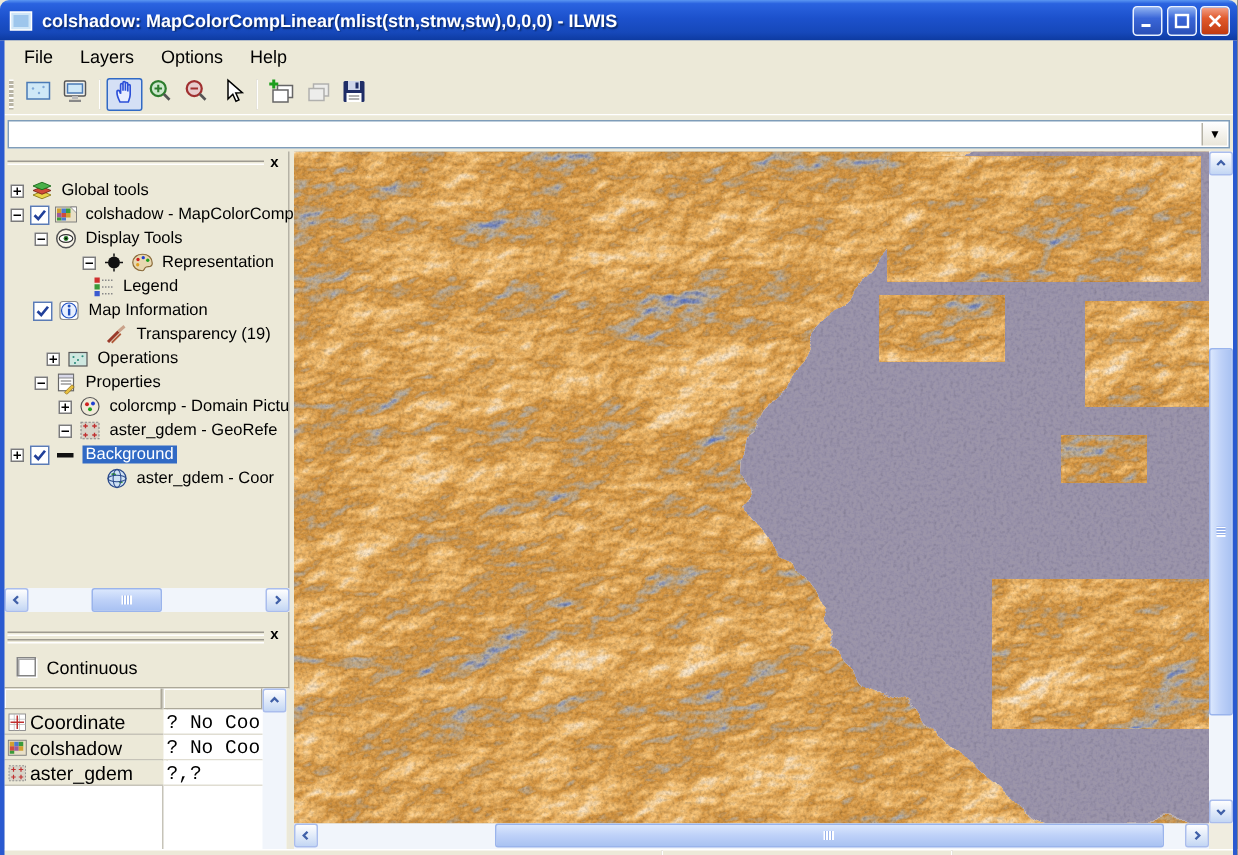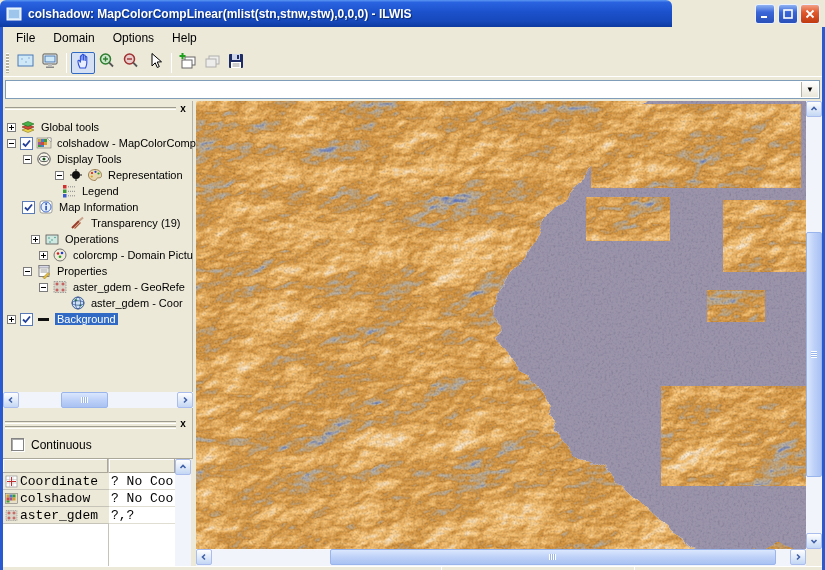--- a/index.html
+++ b/index.html
@@ -1,21 +1,21 @@
 <!DOCTYPE html>
 <html><head>
 <meta charset="utf-8">
 <style>
   html,body{margin:0;padding:0;background:#555;}
   *{box-sizing:border-box;}
   .window{position:relative;width:825px;height:570px;background:#ece9d8;overflow:hidden;
           font-family:"Liberation Sans",sans-serif;font-size:12px;color:#000;}
 
   
-  .titlebar{position:absolute;left:0;top:0;width:672px;height:27px;
+  .titlebar{position:absolute;left:0;top:0;width:825px;height:27px;
     background:linear-gradient(180deg,#5a96f2 0%,#2a63e0 9%,#1c51cc 45%,#1648ba 80%,#0d3aa0 100%);
     border-radius:6px 6px 0 0;display:flex;align-items:center;}
   .titlebar .appicon{width:16px;height:16px;margin:0 6px 0 6px;flex:none;}
   .titlebar .title{color:#fff;font-weight:bold;font-size:12px;text-shadow:1px 1px 1px #0a2a6a;
     white-space:nowrap;overflow:hidden;flex:1;}
   .winbtn{position:absolute;top:4px;width:20px;height:20px;border-radius:3px;border:1px solid #eaf2ff;
     display:flex;align-items:center;justify-content:center;}
   .winbtn.min{left:755px;background:linear-gradient(180deg,#8fb2f2,#3a66d8 40%,#2a50b8);}
   .winbtn.max{left:778px;background:linear-gradient(180deg,#8fb2f2,#3a66d8 40%,#2a50b8);}
   .winbtn.close{left:800px;background:linear-gradient(180deg,#f2a188,#e15a2d 40%,#c03a10);}
@@ -88,21 +88,21 @@
     border:1px solid #848484;box-shadow:inset 1px 1px 0 rgba(64,64,64,.45),1px 1px 0 #fff;}
   .cont-label{position:absolute;left:28px;top:5px;font-size:12px;}
 
   
   .tbl{position:absolute;left:0;top:357px;width:190px;height:108px;background:#fff;border-top:1px solid #aca899;}
   .tbl-colhdr{position:absolute;top:0;height:14px;background:#ece9d8;border-right:1px solid #aca899;
     border-bottom:1px solid #aca899;box-shadow:inset 1px 1px 0 #fff;}
   .tbl-divider{position:absolute;left:105px;top:0;bottom:0;width:1px;background:#c6c3b8;}
   .trow-name{position:absolute;left:0;width:109px;height:17px;background:#ece9d8;
     border-bottom:1px solid #c6c3b8;border-right:1px solid #aca899;display:flex;align-items:center;
-    font-family:Liberation Mono, monospace;font-size:13px;overflow:hidden;white-space:nowrap;}
+    font-family:Liberation Sans, sans-serif;font-size:13px;overflow:hidden;white-space:nowrap;}
   .trow-val{position:absolute;left:106px;width:66px;height:17px;background:#fff;border-bottom:1px solid #e0ddd2;
     display:flex;align-items:center;font-family:"Liberation Mono",monospace;font-size:13px;
     overflow:hidden;white-space:nowrap;padding-left:2px;}
   .trow-name .icn{width:13px;height:13px;margin:0 2px;flex:none;}
   .tbl-vscroll{position:absolute;left:172px;top:0;width:16px;bottom:0;background:#f1f5fb;}
   .tbl-fill{position:absolute;left:188px;top:0;width:2px;bottom:0;background:#ece9d8;}
 
   
   .map{position:absolute;left:196px;top:101px;width:610px;height:448px;overflow:hidden;background:#c2bbae;}
   .map-vscroll{left:806px;top:101px;width:16px;height:448px;}
@@ -139,21 +139,21 @@
           <path d="M2.5 2.5 L9.5 9.5 M9.5 2.5 L2.5 9.5" stroke="#fff" stroke-width="1.8"></path>
         </svg>
     </span>
   </div>
 
   <div class="border-l"></div>
   <div class="border-r"></div>
 
   <div class="menubar" id="menubar">
       <span class="menu-item">File</span>
-      <span class="menu-item">Domain</span>
+      <span class="menu-item">Layers</span>
       <span class="menu-item">Options</span>
       <span class="menu-item">Help</span>
     </div>
 
   <div class="toolbar" id="toolbar">
     <div class="tb-grip"></div>
   <div class="tb-btn">
         <span><svg width="20" height="20" viewBox="0 0 20 20">
             <rect x="2" y="4" width="15" height="11" fill="#cfe8f7" stroke="#4a7ab5"></rect>
             <circle cx="6" cy="8" r="0.8" fill="#7fa8d8"></circle>
@@ -350,81 +350,81 @@
             <svg width="16" height="16" viewBox="0 0 16 16">
               <rect x="2" y="4" width="12" height="9" fill="#cfe8e0" stroke="#555" stroke-width="0.8"></rect>
               <circle cx="5" cy="7" r="0.7" fill="#2a8a7a"></circle>
               <circle cx="8" cy="9" r="0.7" fill="#2a8a7a"></circle>
               <circle cx="11" cy="6.5" r="0.7" fill="#2a8a7a"></circle>
               <circle cx="6" cy="11" r="0.7" fill="#2a8a7a"></circle>
             </svg>
           </span>
           <span class="tlabel">Operations</span>
         </div>
-        <div class="tree-row" style="padding-left: 36px;">
-          <span class="exp plus"></span>
-          <span class="ticon">
-            <svg width="16" height="16" viewBox="0 0 16 16">
-              <circle cx="8" cy="8" r="6" fill="#f0ead8" stroke="#555" stroke-width="0.8"></circle>
-              <circle cx="6" cy="6.5" r="1.3" fill="#d02020"></circle>
-              <circle cx="10" cy="6" r="1.3" fill="#2040d0"></circle>
-              <circle cx="8" cy="9.8" r="1.3" fill="#20a020"></circle>
-            </svg>
-          </span>
-          <span class="tlabel">colorcmp - Domain Pictu</span>
-        </div>
         <div class="tree-row" style="padding-left: 20px;">
           <span class="exp minus"></span>
           <span class="ticon">
             <svg width="16" height="16" viewBox="0 0 16 16">
               <rect x="3" y="2.5" width="10" height="11" fill="#fff" stroke="#666" stroke-width="0.8"></rect>
               <rect x="3" y="2.5" width="10" height="2.5" fill="#d8d8e8" stroke="#666" stroke-width="0.5"></rect>
               <line x1="4.5" y1="7" x2="11.5" y2="7" stroke="#999"></line>
               <line x1="4.5" y1="9" x2="11.5" y2="9" stroke="#999"></line>
               <path d="M7 14.5 L12 9.5 L13.5 11 L8.5 16 Z" fill="#e8c040" stroke="#8a6a1a" stroke-width="0.5"></path>
             </svg>
           </span>
           <span class="tlabel">Properties</span>
         </div>
         <div class="tree-row" style="padding-left: 36px;">
+          <span class="exp plus"></span>
+          <span class="ticon">
+            <svg width="16" height="16" viewBox="0 0 16 16">
+              <circle cx="8" cy="8" r="6" fill="#f0ead8" stroke="#555" stroke-width="0.8"></circle>
+              <circle cx="6" cy="6.5" r="1.3" fill="#d02020"></circle>
+              <circle cx="10" cy="6" r="1.3" fill="#2040d0"></circle>
+              <circle cx="8" cy="9.8" r="1.3" fill="#20a020"></circle>
+            </svg>
+          </span>
+          <span class="tlabel">colorcmp - Domain Pictu</span>
+        </div>
+        <div class="tree-row" style="padding-left: 36px;">
           <span class="exp minus"></span>
           <span class="ticon">
             <svg width="16" height="16" viewBox="0 0 16 16">
               <rect x="2" y="2.5" width="12" height="11" fill="#d8d4c8" stroke="#888" stroke-width="0.7" stroke-dasharray="1.5 1"></rect>
               <path d="M5 3.5 V6.5 M3.5 5 H6.5 M11 3.5 V6.5 M9.5 5 H12.5 M5 9.5 V12.5 M3.5 11 H6.5 M11 9.5 V12.5 M9.5 11 H12.5" stroke="#c03030" stroke-width="0.9"></path>
             </svg>
           </span>
           <span class="tlabel">aster_gdem - GeoRefe</span>
+        </div>
+        <div class="tree-row" style="padding-left: 4px;">
+          <span class="exp plus"></span>
+          <span class="cbx">
+            <svg width="11" height="11" viewBox="0 0 11 11">
+              <polyline points="2,5.5 4.5,8 9,2.5" fill="none" stroke="#21409a" stroke-width="1.8"></polyline>
+            </svg>
+          </span>
+          <span class="ticon">
+            <svg width="16" height="16" viewBox="0 0 16 16">
+              <rect x="2" y="7" width="11" height="3" fill="#111"></rect>
+            </svg>
+          </span>
+          <span class="tlabel sel">Background</span>
         </div>
         <div class="tree-row" style="padding-left: 52px;">
           <span class="exp-spacer"></span>
           <span class="ticon">
             <svg width="16" height="16" viewBox="0 0 16 16">
               <circle cx="8" cy="8" r="6" fill="#cfe2f5" stroke="#2a4a8a" stroke-width="0.9"></circle>
               <path d="M4 5 C5 4 7 4 7.5 5.5 C6.5 6.5 5 6.5 4 5 Z" fill="#3a9a3a"></path>
               <path d="M9 10 C10 9.5 11.5 9.5 12 10.5 C11 11.5 9.5 11.5 9 10 Z" fill="#3a9a3a"></path>
               <ellipse cx="8" cy="8" rx="2.6" ry="6" fill="none" stroke="#2a4a8a" stroke-width="0.7"></ellipse>
               <ellipse cx="8" cy="8" rx="6" ry="2.2" fill="none" stroke="#2a4a8a" stroke-width="0.7"></ellipse>
             </svg>
           </span>
           <span class="tlabel">aster_gdem - Coor</span>
-        </div>
-        <div class="tree-row" style="padding-left: 4px;">
-          <span class="exp plus"></span>
-          <span class="cbx">
-            <svg width="11" height="11" viewBox="0 0 11 11">
-              <polyline points="2,5.5 4.5,8 9,2.5" fill="none" stroke="#21409a" stroke-width="1.8"></polyline>
-            </svg>
-          </span>
-          <span class="ticon">
-            <svg width="16" height="16" viewBox="0 0 16 16">
-              <rect x="2" y="7" width="11" height="3" fill="#111"></rect>
-            </svg>
-          </span>
-          <span class="tlabel sel">Background</span>
         </div>
       </div>
 
     <div class="sb tree-hscroll">
       <div class="sb-btn" style="left:0;top:0;">
         <svg width="8" height="8" viewBox="0 0 8 8">
             <polyline points="5,1.5 2.5,4 5,6.5" fill="none" stroke="#4060a8" stroke-width="1.6"></polyline>
           </svg>
       </div>
       <div class="sb-thumb h" style="left:58px;width:47px;"></div>

